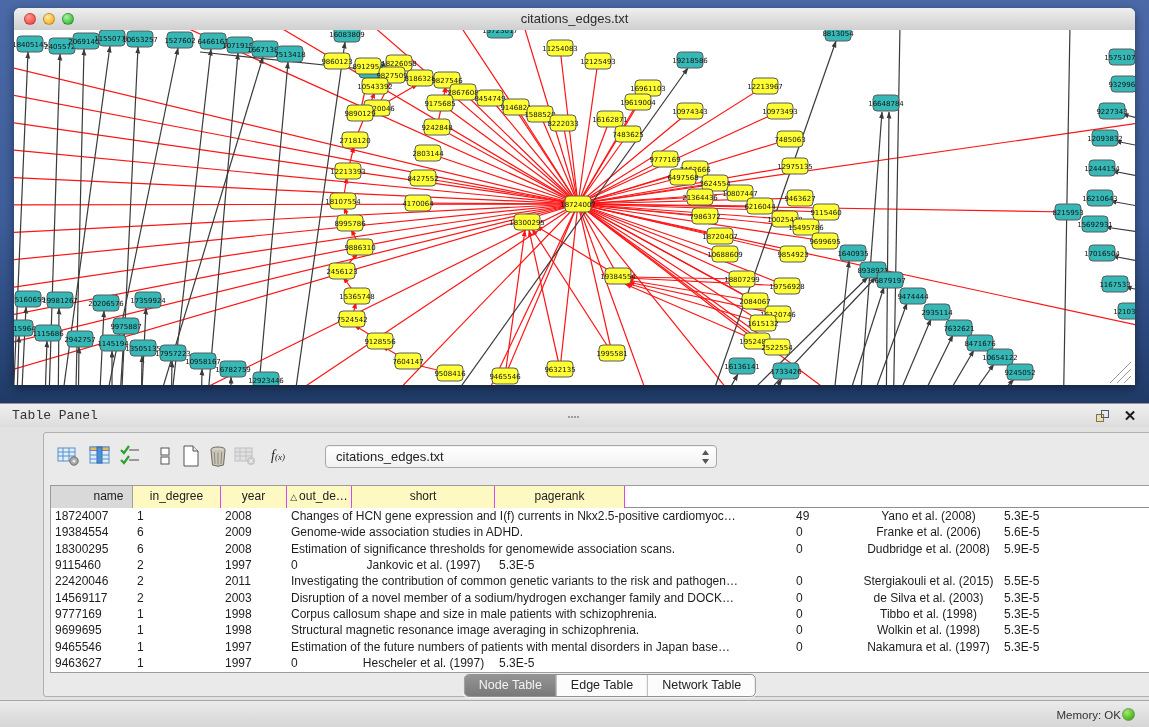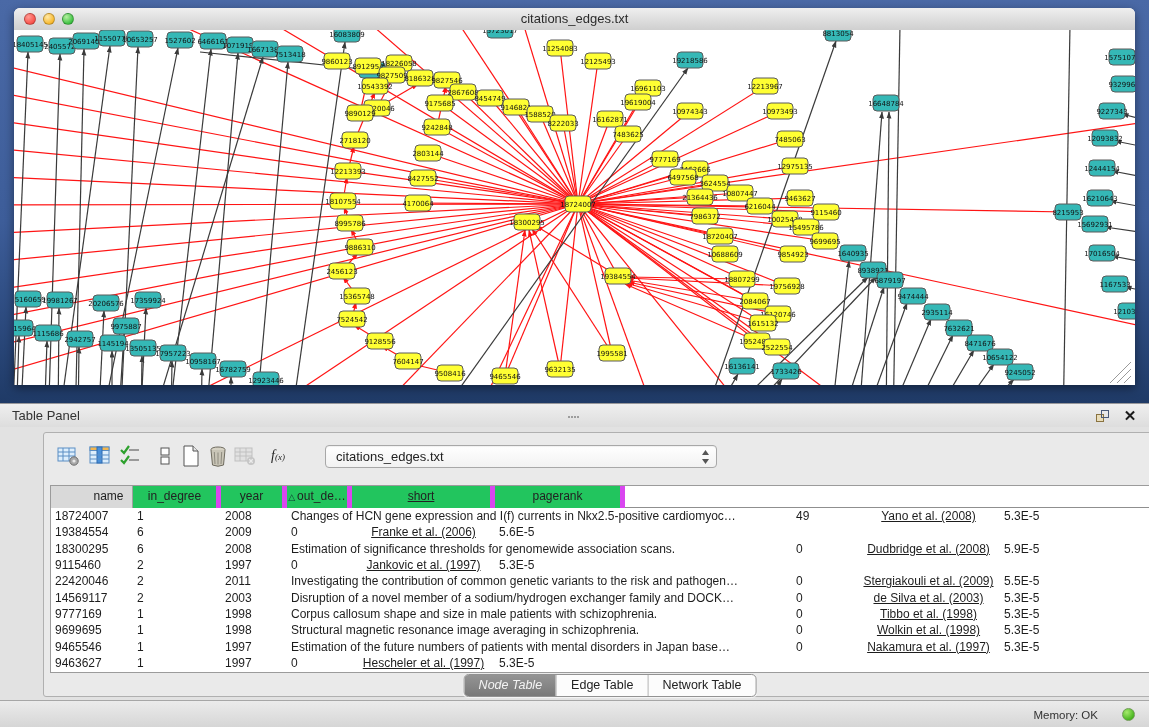--- a/index.html
+++ b/index.html
@@ -34,21 +34,21 @@
   .light.yellow{background:radial-gradient(circle at 35% 30%,#ffe9a8,#f8b92e 70%);}
   .light.green{background:radial-gradient(circle at 35% 30%,#b6f0a1,#3fc244 70%);}
   .graph-canvas{position:absolute;left:0;top:22px;width:1121px;height:355px;background:#ffffff;overflow:hidden;}
   svg text{font-family:"DejaVu Sans",sans-serif;}
   
   .table-panel-header{
     position:absolute;left:0;top:403px;width:1149px;height:24px;
     background:linear-gradient(#efefef,#dddddd);border-top:1px solid #97979a;
     box-sizing:border-box;
   }
-  .panel-title{position:absolute;left:12px;top:0;height:24px;line-height:24px;font-size:13px;color:#333;}
+  .panel-title{position:absolute;left:12px;top:0;height:24px;line-height:24px;font-size:13px;color:#333;font-family:Liberation Mono, monospace;}
   .divider-grip{position:absolute;left:568px;top:1px;width:14px;height:6px;opacity:.65;}
   .divider-grip i{display:inline-block;width:2px;height:2px;background:#777;margin:0 1px 1px 0;}
   .panel-header-btns{position:absolute;right:10px;top:3px;display:flex;gap:10px;align-items:center;}
   .hdr-btn{width:18px;height:18px;display:flex;align-items:center;justify-content:center;cursor:default;}
   .close-x{font-size:15px;font-weight:bold;color:#1c1c1c;line-height:18px;}
   
   .panel-body{position:absolute;left:0;top:427px;width:1149px;height:273px;background:#e2e2e2;}
   .pane{
     position:absolute;left:7px;top:5px;width:1134px;height:265px;box-sizing:border-box;
     background:#eaeaea;border:1px solid #b0b0b0;border-radius:3px;margin-left:36px;
@@ -64,54 +64,54 @@
   }
   .combo-value{position:absolute;left:10px;top:0;height:21px;line-height:21px;font-size:13px;color:#222;}
   .combo-arrows{position:absolute;right:6px;top:3px;width:9px;height:16px;}
   
   .node-table{
     position:absolute;left:6px;top:52px;width:1120px;height:188px;box-sizing:border-box;
     background:#ffffff;border:1px solid #9b9b9b;overflow:hidden;
   }
   .thead{display:flex;height:22px;border-bottom:1px solid #8f8f8f;box-sizing:border-box;}
   .hcell{
-    background:#22c55e;border-right:5px solid #d946ef;box-sizing:border-box;
+    background:#fef9c3;border-right:1px solid #d946ef;box-sizing:border-box;
     font-size:12px;color:#222;text-align:center;line-height:21px;height:22px;
     white-space:nowrap;overflow:hidden;
   }
   .hcell.name-col{background:#d9d9d9;border-right:1px solid #a0a0a0;}
   .sort-tri{font-size:9px;color:#133;margin-right:2px;}
-  .c0{width:82px;padding-left:34px;} .c1{width:88px;} .c2{width:66px;} .c3{width:505px;} .c4{width:65px;} .c5{width:143px;text-decoration:underline;} .c6{width:130px;}
+  .c0{width:82px;padding-left:34px;} .c1{width:88px;} .c2{width:66px;} .c3{width:505px;} .c4{width:65px;} .c5{width:143px;} .c6{width:130px;}
   .tbody{position:relative;}
   .trow{display:flex;height:16.3px;align-items:center;}
   .cell{
     font-size:12px;color:#1d1d1d;box-sizing:border-box;padding:0 4px;
     white-space:nowrap;overflow:hidden;
   }
   .cell.c5{text-align:center;}
   .vscroll{
     position:absolute;right:0;top:23px;width:13px;height:163px;background:#fbfbfb;
     border-left:1px solid #e0e0e0;
   }
   .vthumb{position:absolute;left:2px;top:2px;width:9px;height:22px;border-radius:5px;background:#b9b9b9;}
   
   .tabs{
     position:absolute;left:50%;transform:translateX(-50%);top:241px;display:flex;
     border:1px solid #929292;border-radius:5px;overflow:hidden;background:#fcfcfc;
     box-shadow:0 1px 1px rgba(255,255,255,.7);
   }
   .seg{padding:3px 14px;font-size:12.5px;color:#222;border-left:1px solid #b5b5b5;line-height:15px;white-space:nowrap;}
   .seg:first-child{border-left:none;}
-  .seg.sel{background:linear-gradient(#949494,#797979);color:#f4f4f4;font-style:italic;}
+  .seg.sel{background:linear-gradient(#949494,#797979);color:#f4f4f4;}
   
   .status-bar{
     position:absolute;left:0;top:700px;width:1149px;height:27px;box-sizing:border-box;
     background:linear-gradient(#ebebeb,#d6d6d6);border-top:1px solid #a6a6a6;
   }
-  .memory{position:absolute;right:14px;top:0;height:27px;display:flex;align-items:center;gap:24px;}
+  .memory{position:absolute;right:14px;top:0;height:27px;display:flex;align-items:center;gap:1px;}
   .memory-label{font-size:11.5px;color:#333;}
   .memory-dot{width:13px;height:13px;border-radius:50%;border:1px solid #6f9b55;box-sizing:border-box;
     background:radial-gradient(circle at 35% 30%,#a6ea6d,#44b31c 75%);}
 </style>
 </head>
 <body>
 
 <div class="network-desktop">
   <div class="graph-window">
     <div class="titlebar">
@@ -886,20 +886,21 @@
             <div class="cell c2">2008</div>
             <div class="cell c3">Changes of HCN gene expression and I(f) currents in Nkx2.5-positive cardiomyoc…</div>
             <div class="cell c4">49</div>
             <div class="cell c5">Yano et al. (2008)</div>
             <div class="cell c6">5.3E-5</div>
           </div>
           <div class="trow">
             <div class="cell c0">19384554</div>
             <div class="cell c1">6</div>
             <div class="cell c2">2009</div>
+            <div class="cell c3">Genome-wide association studies in ADHD.</div>
             <div class="cell c4">0</div>
             <div class="cell c5">Franke et al. (2006)</div>
             <div class="cell c6">5.6E-5</div>
           </div>
           <div class="trow">
             <div class="cell c0">18300295</div>
             <div class="cell c1">6</div>
             <div class="cell c2">2008</div>
             <div class="cell c3">Estimation of significance thresholds for genomewide association scans.</div>
             <div class="cell c4">0</div>
@@ -913,21 +914,21 @@
             <div class="cell c4">0</div>
             <div class="cell c5">Jankovic et al. (1997)</div>
             <div class="cell c6">5.3E-5</div>
           </div>
           <div class="trow">
             <div class="cell c0">22420046</div>
             <div class="cell c1">2</div>
             <div class="cell c2">2011</div>
             <div class="cell c3">Investigating the contribution of common genetic variants to the risk and pathogen…</div>
             <div class="cell c4">0</div>
-            <div class="cell c5">Stergiakouli et al. (2009)</div>
+            <div class="cell c5">Stergiakouli et al. (2015)</div>
             <div class="cell c6">5.5E-5</div>
           </div>
           <div class="trow">
             <div class="cell c0">14569117</div>
             <div class="cell c1">2</div>
             <div class="cell c2">2003</div>
             <div class="cell c3">Disruption of a novel member of a sodium/hydrogen exchanger family and DOCK…</div>
             <div class="cell c4">0</div>
             <div class="cell c5">de Silva et al. (2003)</div>
             <div class="cell c6">5.3E-5</div>

